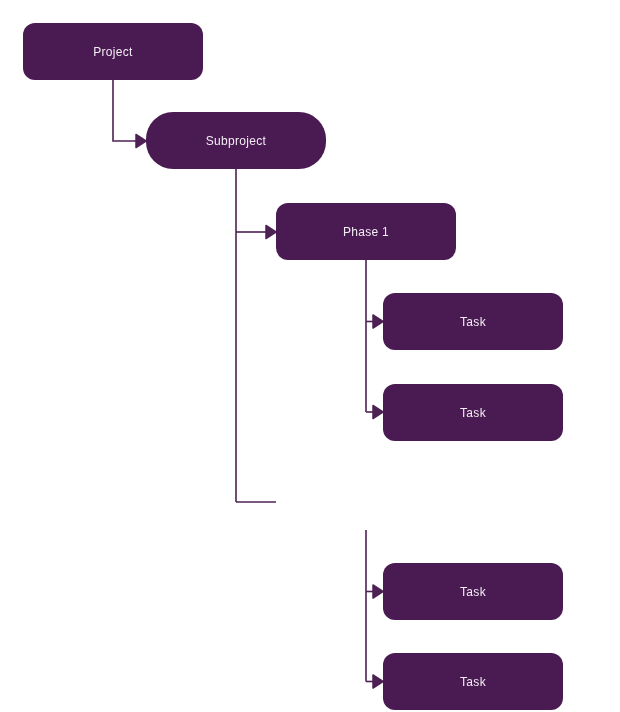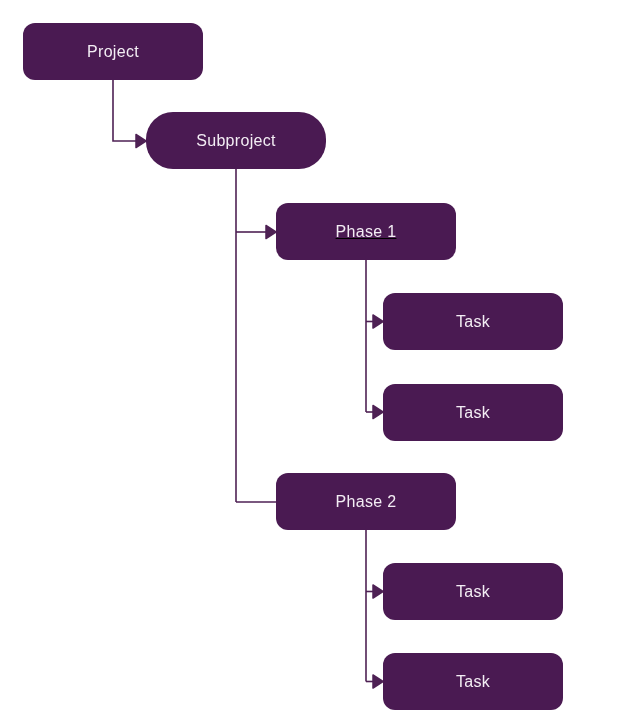--- a/index.html
+++ b/index.html
@@ -39,28 +39,28 @@
     width: 180px;
     height: 57px;
     background: var(--node-fill, #4A1A52);
     border-radius: 12px;
     display: flex;
     align-items: center;
     justify-content: center;
   }
   .node .label {
     color: var(--node-text, #F3EDF4);
-    font-size: 16px;
+    font-size: 12px;
     letter-spacing: 0.3px;
     line-height: 1;
     white-space: nowrap;
   }
   .n-project    { left: 23px;  top: 23px;  }
   .n-subproject { left: 146px; top: 112px; border-radius: 27px; }
-  .n-phase1     { left: 276px; top: 203px; text-decoration: underline; }
+  .n-phase1     { left: 276px; top: 203px; }
   .n-task1a     { left: 383px; top: 293px; }
   .n-task1b     { left: 383px; top: 384px; }
   .n-phase2     { left: 276px; top: 473px; }
   .n-task2a     { left: 383px; top: 563px; }
   .n-task2b     { left: 383px; top: 653px; }
 </style>
 </head>
 <body>
 
 <div class="canvas">
@@ -103,23 +103,20 @@
   </div>
 
   <div class="node n-task1a">
     <span class="label">Task</span>
   </div>
 
   <div class="node n-task1b">
     <span class="label">Task</span>
   </div>
 
-  <div class="node n-phase2">
-    <span class="label">Phase 2</span>
-  </div>
 
   <div class="node n-task2a">
     <span class="label">Task</span>
   </div>
 
   <div class="node n-task2b">
     <span class="label">Task</span>
   </div>
 
 </div>

